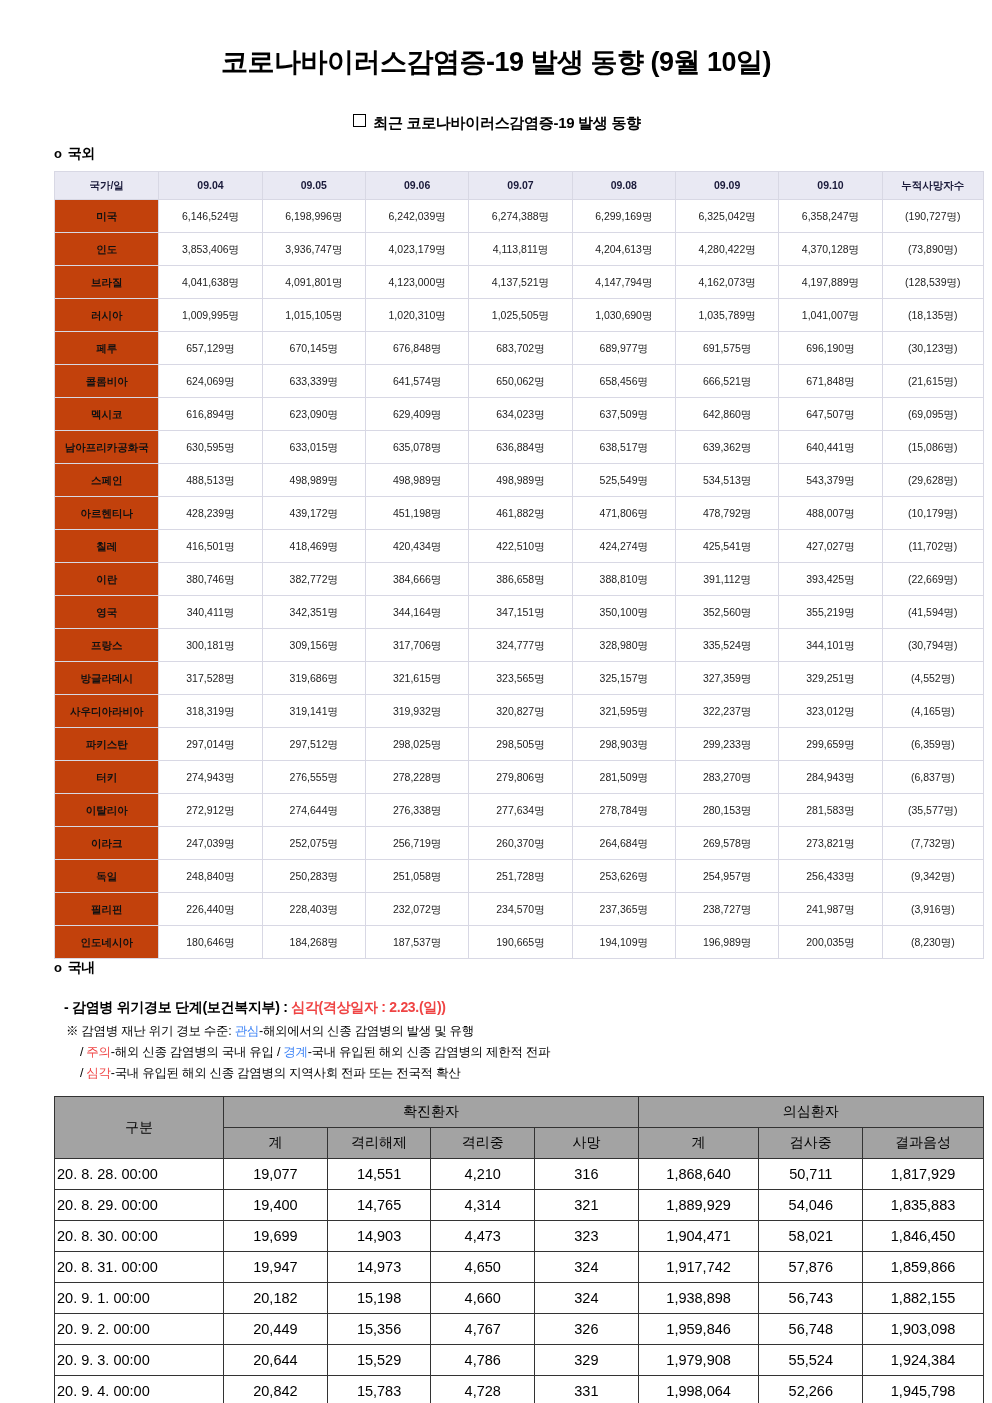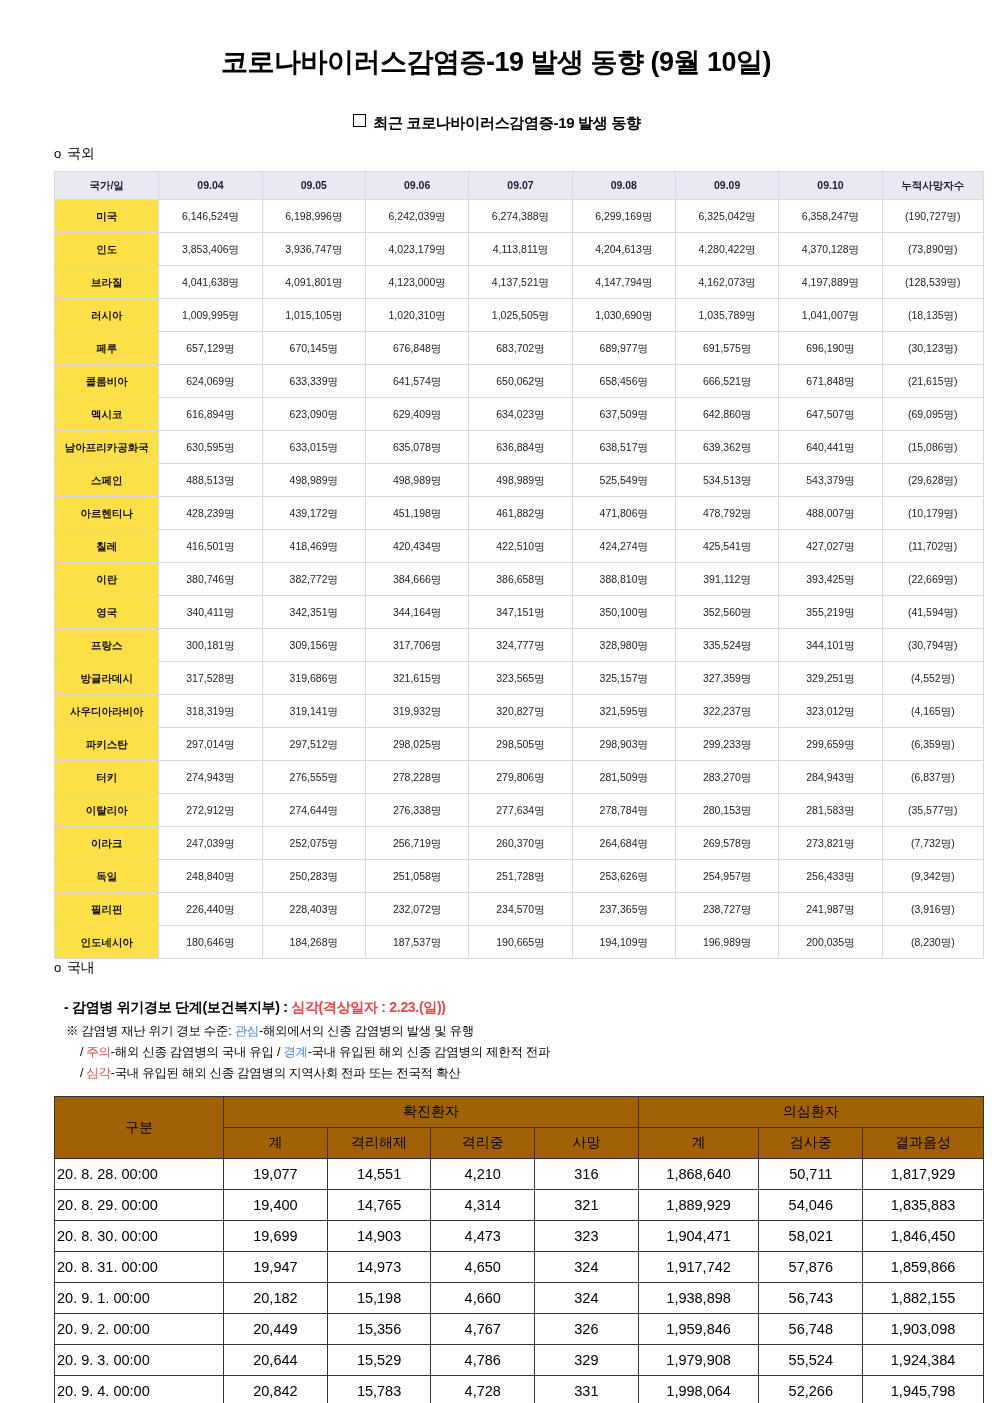--- a/index.html
+++ b/index.html
@@ -38,21 +38,21 @@
   .sec-head .box {
     display: inline-block;
     width: 11px;
     height: 11px;
     border: 1px solid #000;
     margin-right: 7px;
     vertical-align: 1px;
   }
   .sub-head {
     font-size: 14px;
-    font-weight: normal;
+    font-weight: bold;
     margin: 0 0 8px 24px;
     letter-spacing: -0.3px;
   }
   .sub-head .circ {
     font-size: 13px;
     margin-right: 6px;
   }
 
   
   .world-wrap {
@@ -73,21 +73,21 @@
     line-height: 1.25;
   }
   table.world thead th {
     background: #e9e9f3;
     font-weight: bold;
     font-size: 10.5px;
     padding: 7px 2px;
     color: #1a1a3a;
   }
   table.world tbody td.country {
-    background: #fde047;
+    background: #c2410c;
     font-weight: bold;
     font-size: 10.5px;
     color: #111;
   }
   table.world tbody td {
     background: #ffffff;
     color: #222;
     height: 22px;
   }
   table.world col.c-country { width: 104px; }
@@ -132,21 +132,21 @@
     font-size: 14px;
   }
   table.dom th, table.dom td {
     border: 1px solid #333333;
     text-align: center;
     padding: 3px 2px;
     font-family: "Liberation Sans", sans-serif;
     height: 24px;
   }
   table.dom thead th {
-    background: #a16207;
+    background: #a3a3a3;
     font-weight: normal;
     font-size: 14px;
   }
   table.dom tbody td {
     background: #ffffff;
     font-size: 14.5px;
   }
   table.dom tbody td.label { text-align: left; letter-spacing: 0px; }
   table.dom col.c-div { width: 168px; }
   table.dom col.c-n { width: 103px; }

